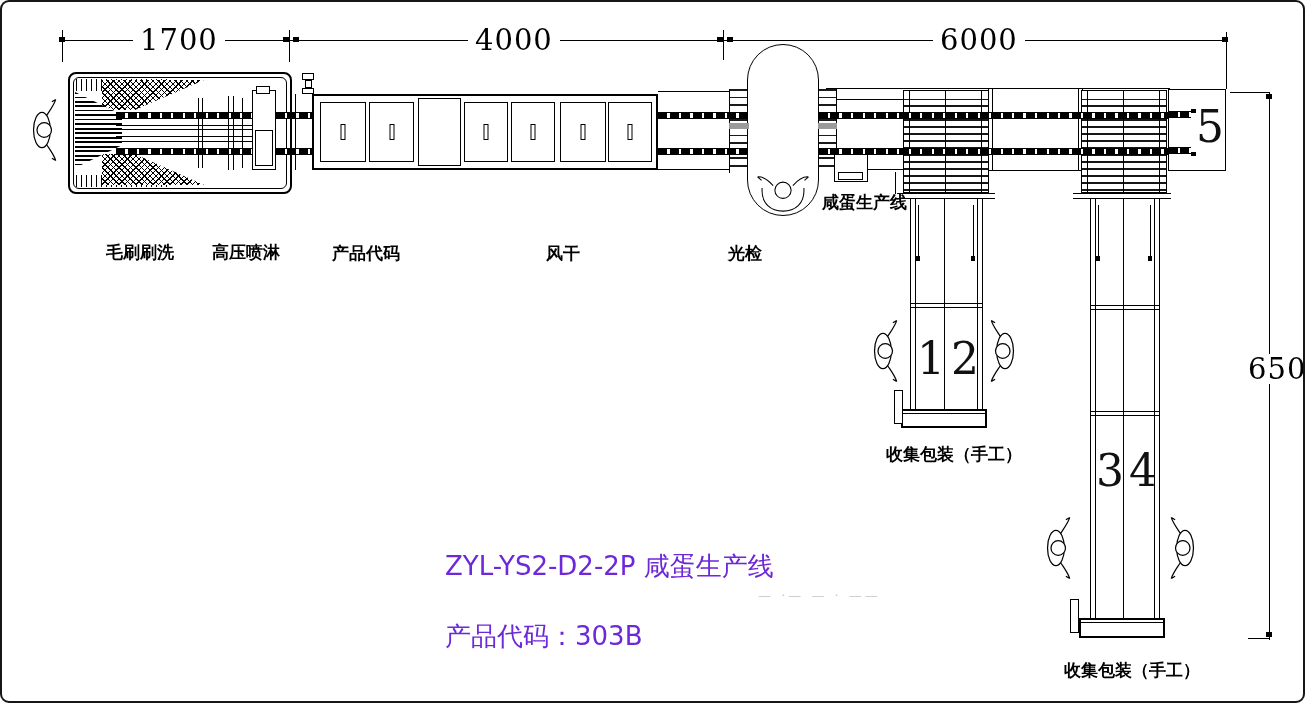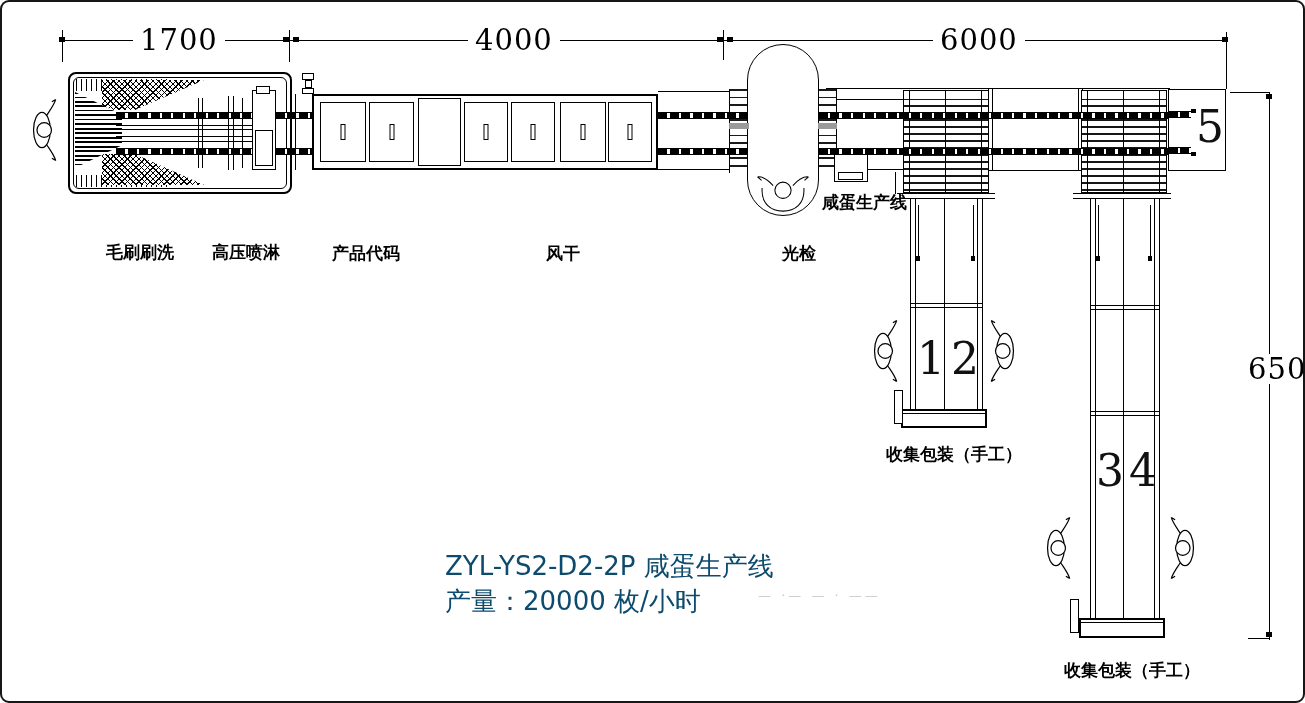--- a/index.html
+++ b/index.html
@@ -14,21 +14,21 @@
   .belt{position:absolute;height:7px;box-sizing:border-box;border-top:1px solid #000;border-bottom:1px solid #000;background:repeating-linear-gradient(90deg,#000 0 9px,#fff 9px 11.5px);}
   .vstripes{position:absolute;background:repeating-linear-gradient(90deg,#000 0 1.5px,#fff 1.5px 5px);}
   .hstripes{position:absolute;background:repeating-linear-gradient(180deg,#000 0 1.5px,#fff 1.5px 4.5px);}
   .tstripes{background:repeating-linear-gradient(180deg,#161616 0 2px,#fff 2px 7px);}
   .xhatch{position:absolute;background:repeating-linear-gradient(45deg,#000 0 1px,rgba(0,0,0,0) 1px 4px),repeating-linear-gradient(-45deg,#000 0 1px,rgba(0,0,0,0) 1px 4px),#fff;}
   .ladder{position:absolute;border-left:1.2px solid #000;border-right:1.2px solid #000;box-sizing:border-box;background:repeating-linear-gradient(180deg,#1a1a1a 0 1.6px,#fff 1.6px 7.6px);}
   .grey{position:absolute;background:#9a9a9a;}
   .dim{position:absolute;font-family:"DejaVu Serif","Liberation Serif",serif;font-size:29px;line-height:30px;color:#000;background:#fff;padding:0 7px;letter-spacing:1px;white-space:nowrap;}
   .lane{position:absolute;font-family:"DejaVu Serif","Liberation Serif",serif;font-size:44px;line-height:46px;font-weight:400;color:#111;text-align:center;}
   .lbl{position:absolute;font-size:17px;font-weight:700;color:#000;white-space:nowrap;}
-  .spec{position:absolute;left:443px;font-size:26px;line-height:31px;color:#0c4a6e;white-space:nowrap;}
+  .spec{position:absolute;left:443px;font-size:26px;line-height:31px;color:#6d28d9;white-space:nowrap;}
   .wm{position:absolute;color:#c9c9c9;font-size:13px;letter-spacing:3px;white-space:nowrap;}
   .person{position:absolute;}
   .handle{position:absolute;width:5px;height:16px;border:1px solid #000;background:#fff;left:50%;top:50%;transform:translate(-50%,-50%);box-sizing:border-box;}
 </style>
 </head>
 <body>
 
 <svg width="0" height="0" style="position:absolute" aria-hidden="true">
   <symbol id="p-side" viewBox="0 0 34 92">
     <ellipse cx="13" cy="46" rx="11" ry="23" fill="#fff" stroke="#000" stroke-width="1.6"></ellipse>
@@ -221,22 +221,22 @@
       <use href="#p-side"></use>
     </svg>
   <svg class="person" style="left:1167px;top:508px;transform:scaleX(-1);" width="26" height="76">
       <use href="#p-side"></use>
     </svg>
 
   <div class="lbl" style="left:104px;top:239px;">毛刷刷洗</div>
   <div class="lbl" style="left:210px;top:239px;">高压喷淋</div>
   <div class="lbl" style="left:330px;top:240px;">产品代码</div>
   <div class="lbl" style="left:544px;top:240px;">风干</div>
-  <div class="lbl" style="left:780px;top:240px;">光检</div>
+  <div class="lbl" style="left:726px;top:240px;">光检</div>
   <div class="lbl" style="left:820px;top:189px;">咸蛋生产线</div>
   <div class="lbl" style="left:884px;top:441px;">收集包装（手工）</div>
   <div class="lbl" style="left:1062px;top:657px;">收集包装（手工）</div>
 
   <div class="spec" style="top:549px;">ZYL-YS2-D2-2P 咸蛋生产线</div>
-  <div class="spec" style="top:584px;">产量：20000 枚/小时</div>
+  <div class="spec" style="top:619px;">产品代码：303B</div>
   <div class="wm" style="left:756px;top:586px;">— ·— —  · ——</div>
 
 </div>
 
 </body></html>

